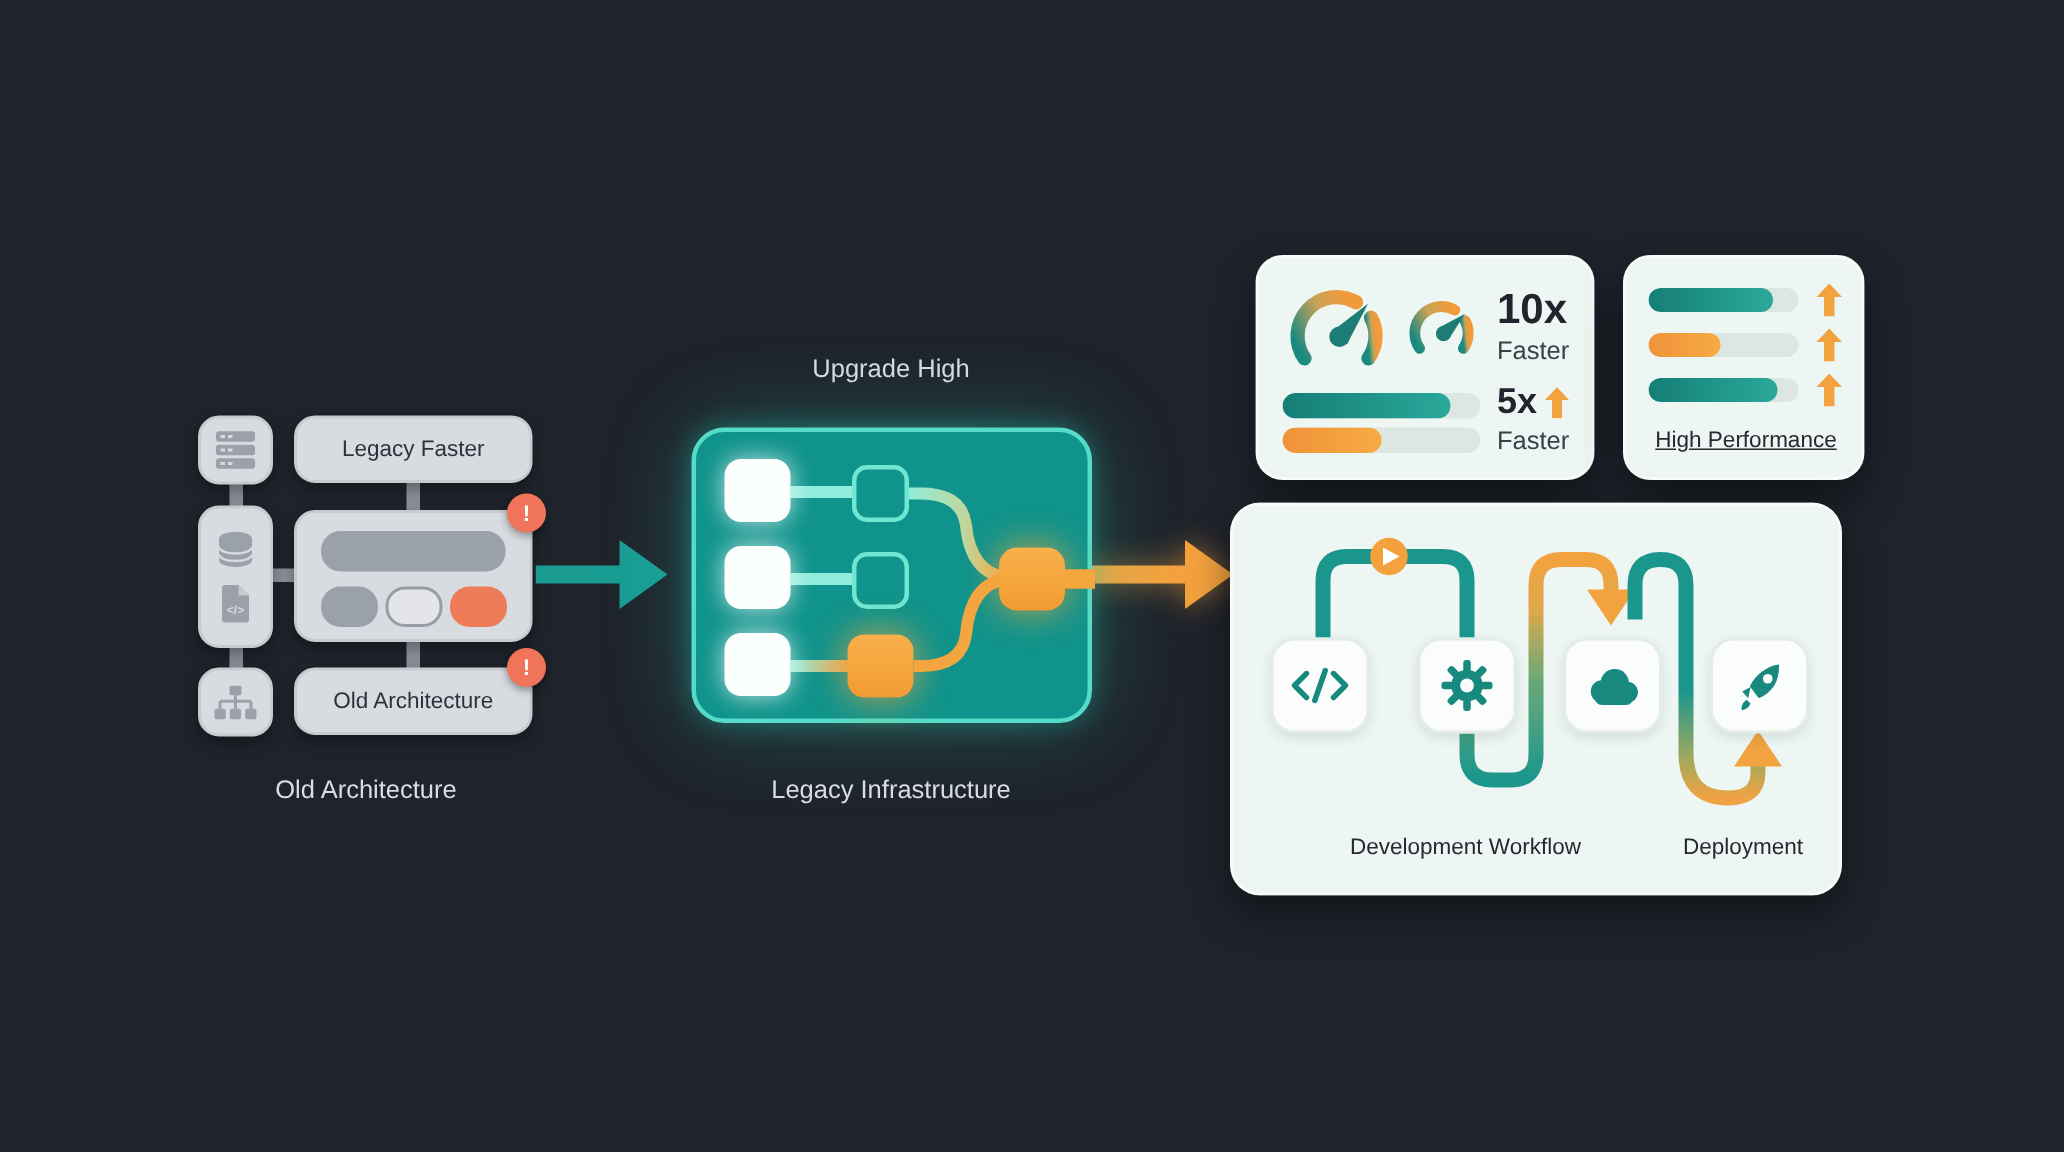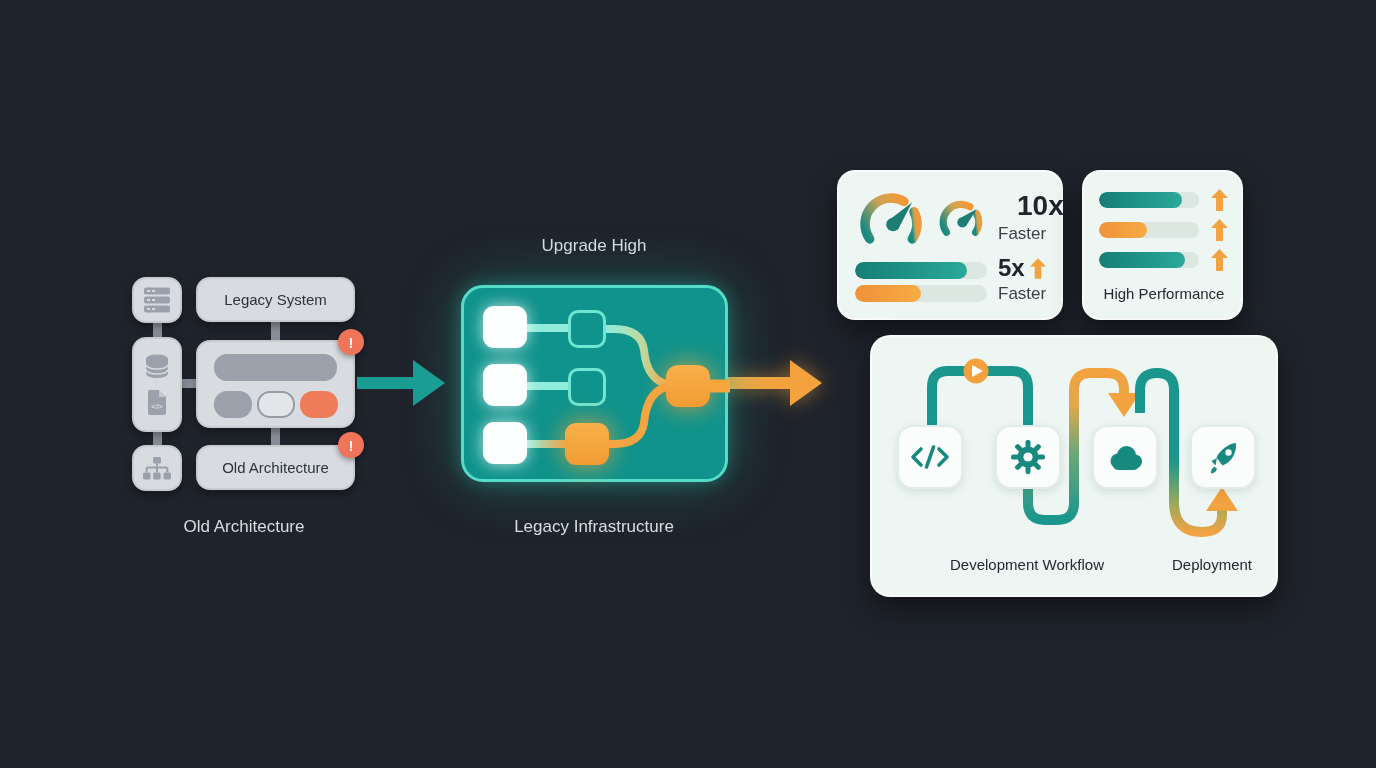--- a/index.html
+++ b/index.html
@@ -136,21 +136,21 @@
           <rect x="1" y="15.5" width="7.5" height="7" rx="1.5"></rect>
           <rect x="11.2" y="15.5" width="7.5" height="7" rx="1.5"></rect>
           <rect x="21.5" y="15.5" width="7.5" height="7" rx="1.5"></rect>
         </g>
         <path d="M15 6.5 V10.5 M4.7 10.5 H25.3 M4.7 10.5 V15.5 M15 10.5 V15.5 M25.3 10.5 V15.5" stroke="#9aa1ab" stroke-width="2" fill="none"></path>
       </svg>
     </span>
   </div>
 
   <div class="gray-box" style="left:196px;top:277px;width:159px;height:45px;">
-    <span>Legacy System</span>
+    <span>Legacy Faster</span>
   </div>
 
   <div class="gray-box" style="left:196px;top:340px;width:159px;height:88px;">
     <div class="ui-bar" style="left:16px;top:12px;width:123px;height:27px;"></div>
     <div class="chip solid" style="left:16px;top:49px;"></div>
     <div class="chip outline" style="left:59px;top:49px;"></div>
     <div class="chip alert" style="left:102px;top:49px;"></div>
   </div>
 
   <div class="gray-box" style="left:196px;top:445px;width:159px;height:45px;">
@@ -224,21 +224,21 @@
     </span>
     <span class="abs" style="left:96px;top:24px;">
       <svg width="52" height="44" viewBox="0 0 76 64">
         <path d="M16.7 52.9 A26 26 0 0 1 51 15.5" stroke="url(#gg)" stroke-width="10.5" stroke-linecap="round" fill="none"></path>
         <path d="M61 25.8 A26 26 0 0 1 59.3 52.9" stroke="url(#gg)" stroke-width="10.5" stroke-linecap="round" fill="none"></path>
         <circle cx="40" cy="38.5" r="7.4" fill="#1d7d74"></circle>
         <polygon points="61,19 35,33 45,44" fill="#1d7d74"></polygon>
       </svg>
     </span>
     <div class="abs" style="left:159px;top:20px;">
-      <div class="big-num" style="font-size:28px;margin-left:19px;">10x</div>
+      <div class="big-num" style="font-size:28px;">10x</div>
       <div class="metric-label">Faster</div>
     </div>
     <div class="track" style="left:16px;top:90px;width:132px;height:17px;">
       <div class="fill teal" style="width: 85%;"></div>
     </div>
     <div class="track" style="left:16px;top:113px;width:132px;height:17px;">
       <div class="fill orange" style="width: 50%;"></div>
     </div>
     <div class="abs" style="left:159px;top:84px;">
       <div style="display:flex;align-items:center;gap:5px;">
@@ -271,24 +271,24 @@
     <span class="abs" style="left:127px;top:47px;">
       <svg width="17" height="22" viewBox="0 0 17 22">
           <polygon points="8.5,0 17,9 12,9 12,22 5,22 5,9 0,9" fill="#f2a23f"></polygon>
         </svg>
       </span>
     <span class="abs" style="left:127px;top:77px;">
       <svg width="17" height="22" viewBox="0 0 17 22">
           <polygon points="8.5,0 17,9 12,9 12,22 5,22 5,9 0,9" fill="#f2a23f"></polygon>
         </svg>
       </span>
-    <div class="card-label" style="left:80px;top:113px;">High Performance</div>
-  </div>
-
-  <div class="card" style="left:870px;top:335px;width:408px;height:262px;border-radius:20px;">
+    <div class="card-label" style="left:80px;top:113px;text-decoration:underline;">High Performance</div>
+  </div>
+
+  <div class="card" style="left:820px;top:335px;width:408px;height:262px;border-radius:20px;">
     <svg width="408" height="262" viewBox="0 0 408 262" style="position:absolute;left:0;top:0;">
       <defs>
         <linearGradient id="wb" gradientUnits="userSpaceOnUse" x1="0" y1="183" x2="0" y2="36">
           <stop offset="0" stop-color="#1a968c"></stop>
             <stop offset=".45" stop-color="#6aa878"></stop>
             <stop offset=".78" stop-color="#e0a84a"></stop>
             <stop offset="1" stop-color="#f2a23f"></stop>
         </linearGradient>
         <linearGradient id="wc" gradientUnits="userSpaceOnUse" x1="0" y1="36" x2="0" y2="195">
           <stop offset="0" stop-color="#1a968c"></stop>

